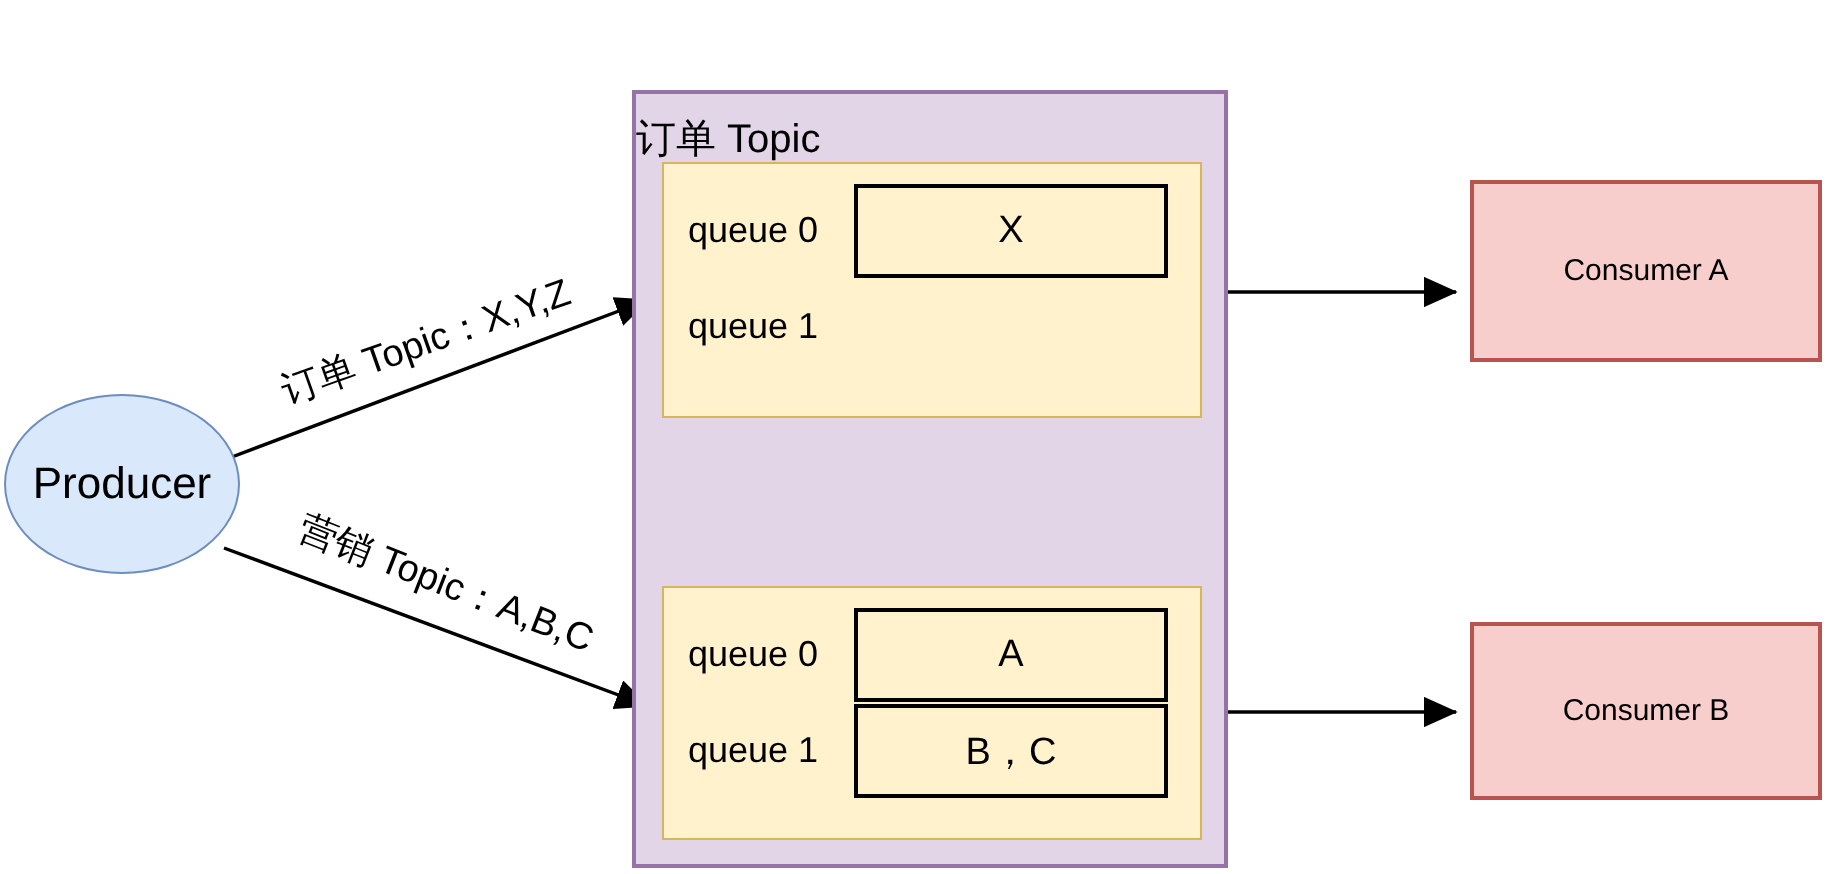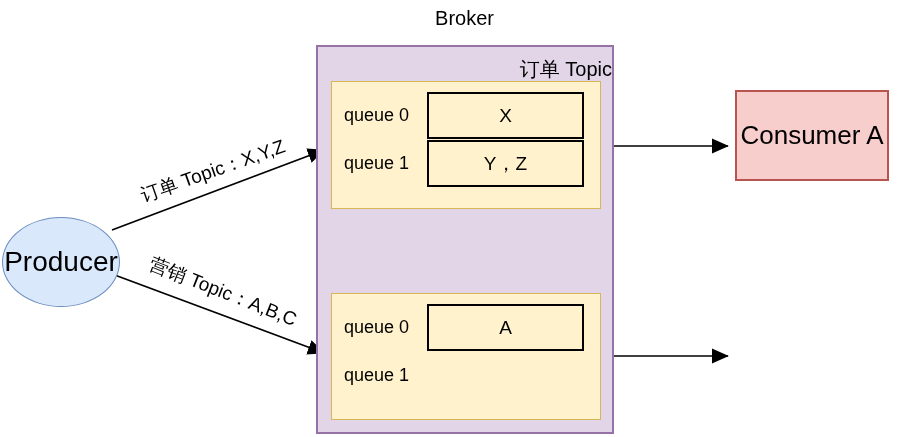--- a/index.html
+++ b/index.html
@@ -8,41 +8,41 @@
     width: 917px; height: 437px;
     background: #ffffff;
     font-family: "Liberation Sans", "DejaVu Sans", sans-serif;
     color: #000000;
     overflow: hidden;
   }
   .node { position: absolute; box-sizing: border-box; display: flex; align-items: center; justify-content: center; }
 
   
   .producer {
-    left: 2px; top: 217px; width: 118px; height: 90px;
+    left: 2px; top: 197px; width: 118px; height: 90px;
     background: var(--producer-fill, #dae8fc);
     border: 1.5px solid var(--producer-stroke, #6c8ebf);
     border-radius: 50%;
-    font-size: 28px;
+    font-size: 22px;
   }
 
   
   .broker-title {
     position: absolute; left: 316px; top: 7px; width: 297px;
     text-align: center; font-size: 20px;
   }
   .broker {
     position: absolute; box-sizing: border-box;
     left: 316px; top: 45px; width: 298px; height: 389px;
     background: var(--broker-fill, #e1d5e7);
     border: 2px solid var(--broker-stroke, #9673a6);
   }
   .topic-title {
     position: absolute; left: 0; right: 0;
-    text-align: right; font-size: 20px;
+    text-align: left; font-size: 20px;
   }
   .topic-title.t1 { top: 9px; }
   .topic-title.t2 { top: 221px; }
   .topic-box {
     position: absolute; box-sizing: border-box;
     left: 13px; width: 270px;
     background: var(--topic-fill, #fff2cc);
     border: 1.5px solid var(--topic-stroke, #d6b656);
   }
   .topic-box.t1 { top: 34px; height: 128px; }
@@ -57,24 +57,24 @@
   .queue-box {
     flex: 1; height: 100%; box-sizing: border-box;
     background: var(--topic-fill, #fff2cc);
     border: 2px solid #000000;
     display: flex; align-items: center; justify-content: center;
     font-size: 19px;
   }
 
   
   .consumer {
-    width: 154px; height: 91px;
+    width: 176px; height: 91px;
     background: var(--consumer-fill, #f8cecc);
     border: 2px solid var(--consumer-stroke, #b85450);
-    font-size: 26px;
+    font-size: 15px;
   }
   .consumer.a { left: 735px; top: 90px; }
   .consumer.b { left: 735px; top: 311px; height: 89px; }
 
   
   .edges { position: absolute; left: 0; top: 0; pointer-events: none; }
   .edge-label {
     position: absolute; white-space: nowrap; font-size: 19px;
     transform-origin: center center;
   }
@@ -104,44 +104,46 @@
     <line x1="601" y1="356" x2="728" y2="356" stroke="#000000" stroke-width="1.7" marker-end="url(#arrowhead)"></line>
   </svg>
 
   <div class="node producer">
     <span>Producer</span>
   </div>
 
   <div class="edge-label order">订单 Topic：X,Y,Z</div>
   <div class="edge-label marketing">营销 Topic：A,B,C</div>
 
-  <div class="broker-title">Broker</div>
   <div class="broker">
 
     <div class="topic-title t1">订单 Topic</div>
     <div class="topic-box t1">
       <div class="queue-row r0">
         <span class="queue-label">queue 0</span>
         <span class="queue-box">X</span>
       </div>
       <div class="queue-row r1">
         <span class="queue-label">queue 1</span>
-        <span class="queue-box">Y，Z</span>
       </div>
     </div>
 
     <div class="topic-box t2">
       <div class="queue-row r0">
         <span class="queue-label">queue 0</span>
         <span class="queue-box">A</span>
       </div>
       <div class="queue-row r1">
         <span class="queue-label">queue 1</span>
+        <span class="queue-box">B，C</span>
       </div>
     </div>
 
   </div>
 
   <div class="node consumer a">
     <span>Consumer A</span>
   </div>
+  <div class="node consumer b">
+    <span>Consumer B</span>
+  </div>
 
 </div>
 
 </body></html>

